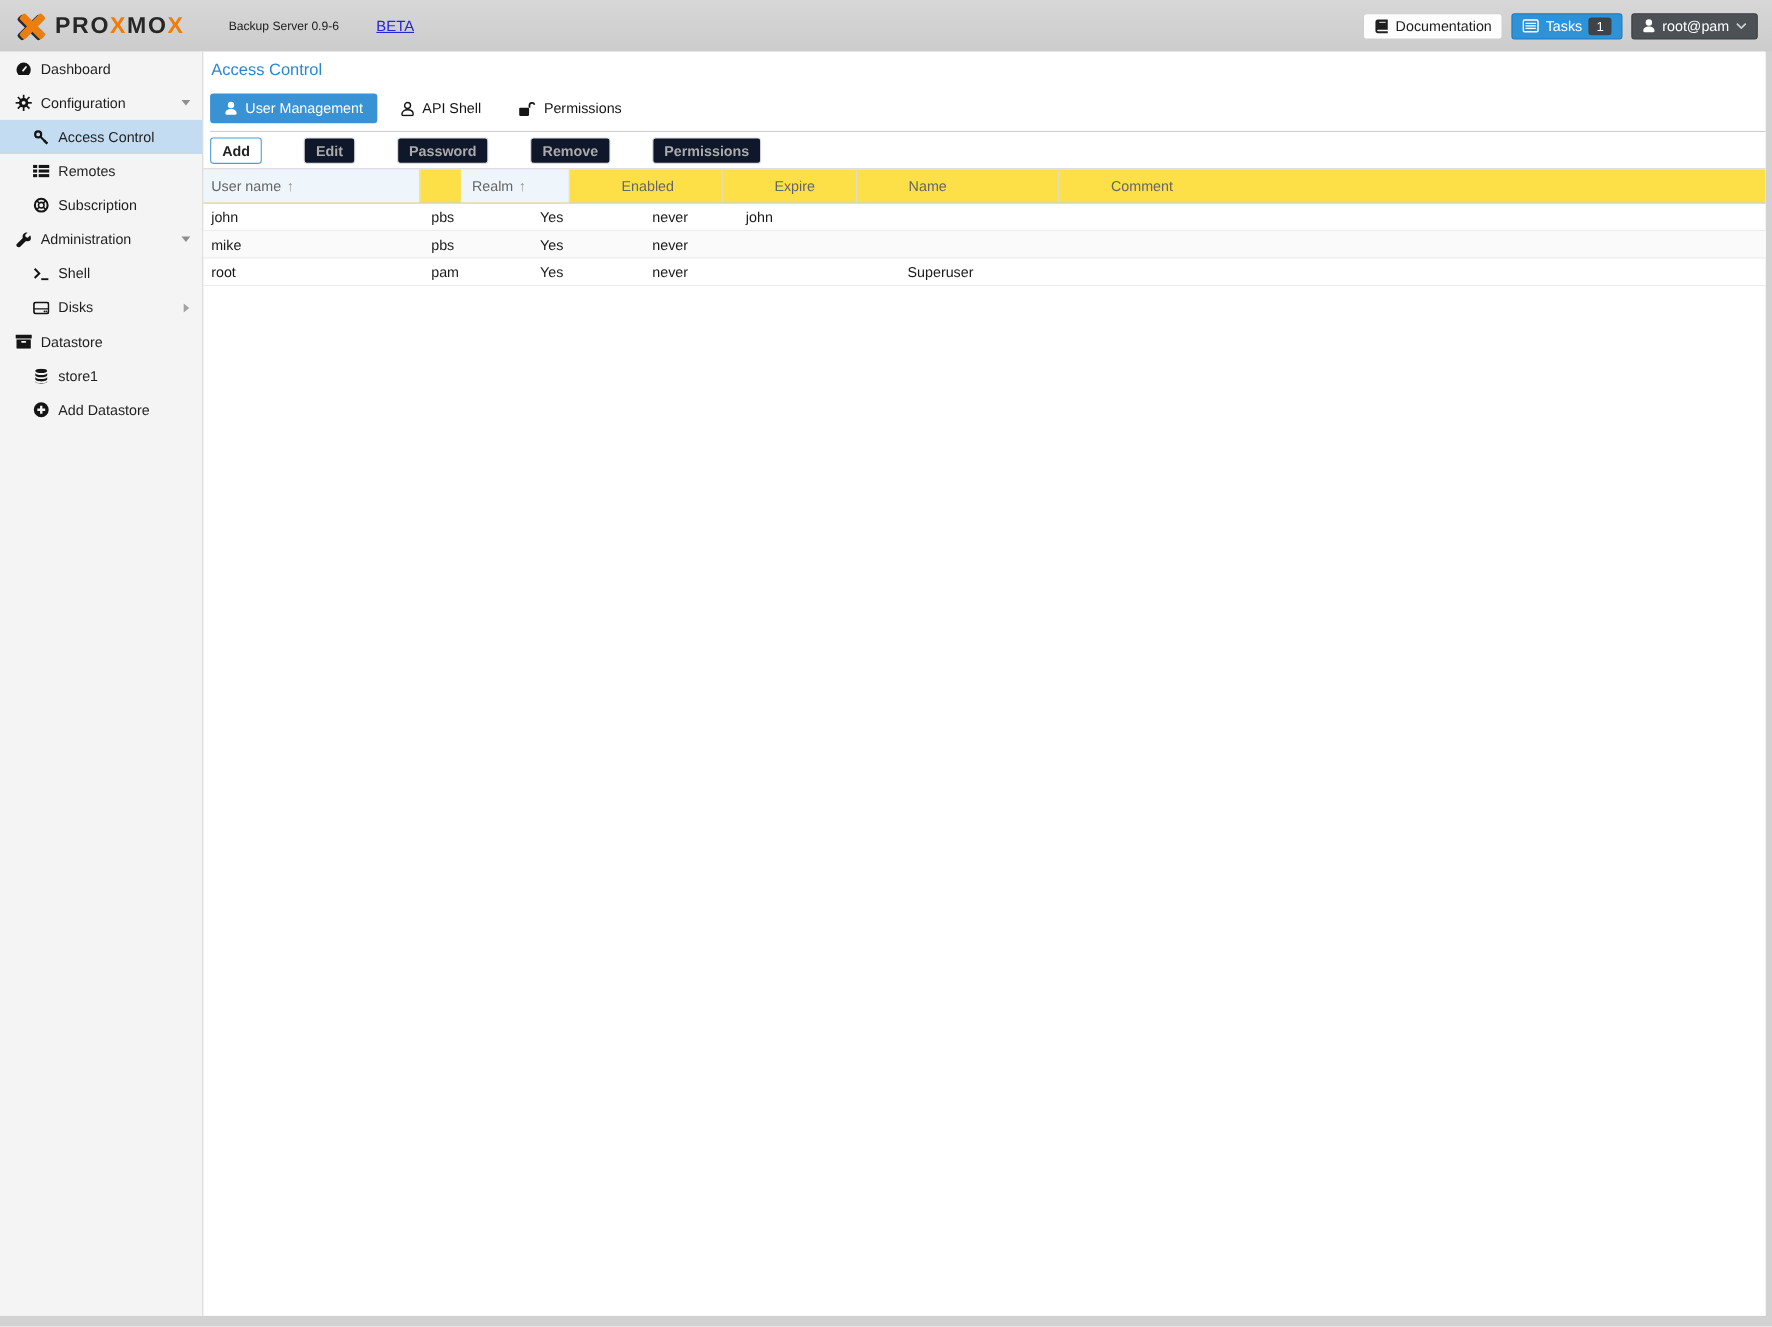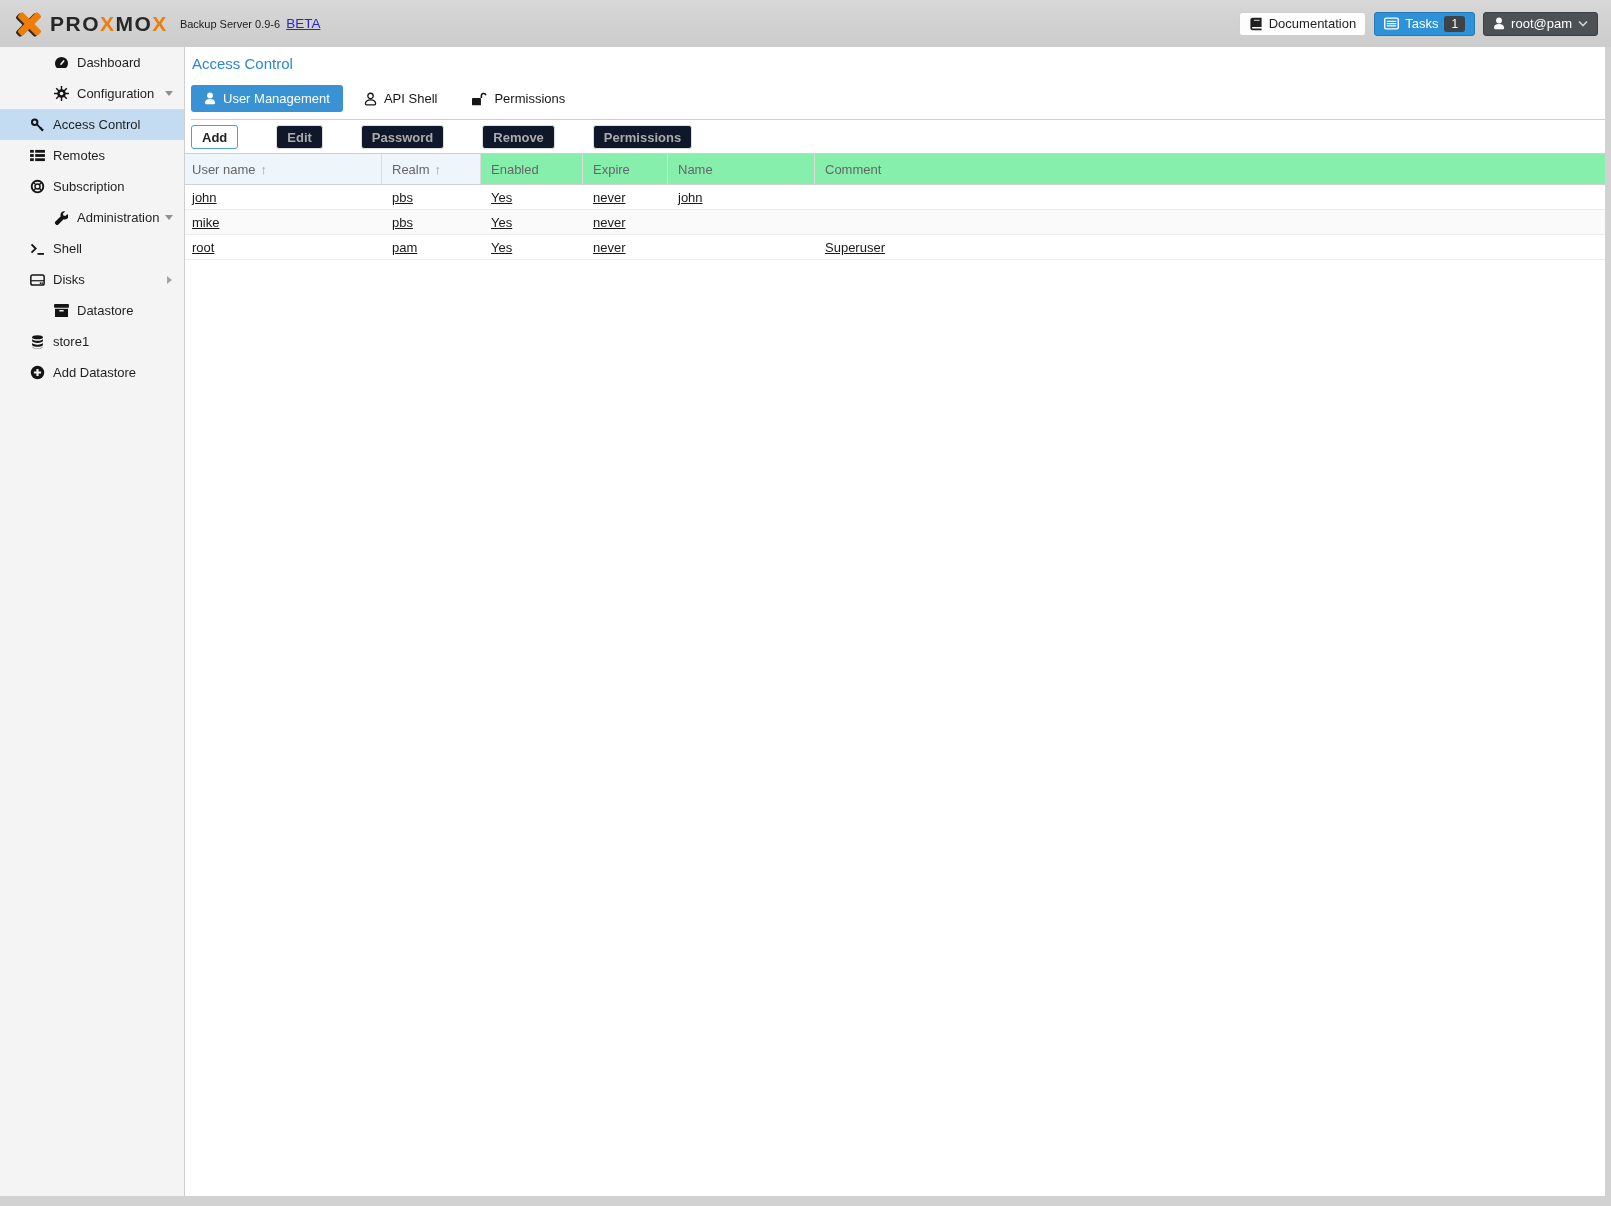--- a/index.html
+++ b/index.html
@@ -10,21 +10,21 @@
     font-size:13px;
     color:#1f1f1f;
     position:relative;
     overflow:hidden;
   }
 
   
   .topbar{
     position:absolute; top:0; left:0; width:1611px; height:47px;
     background:linear-gradient(#d7d7d7,#cccccc);
-    display:flex; align-items:center;
+    display:flex; align-items:center;gap:28px;
   }
   .logo{ display:flex; align-items:center; margin-left:13px; }
   .logo-x{ position:relative; width:32px; height:30px; margin-right:5px; }
   .logo-x .bar{ position:absolute; left:13px; top:1px; width:7px; height:28px; border-radius:2px; }
   .logo-x .back1{ background:#2b2b2b; transform:translate(-2px,1px) rotate(45deg); }
   .logo-x .back2{ background:#2b2b2b; transform:translate(-2px,1px) rotate(-45deg); }
   .logo-x .front1{ background:#ef7d0a; transform:rotate(45deg); }
   .logo-x .front2{ background:#ef7d0a; transform:rotate(-45deg); }
   .wordmark{ font-size:21px; font-weight:bold; letter-spacing:1.5px; color:#272727; }
   .wordmark .orange{ color:#ef7d0a; }
@@ -36,21 +36,21 @@
   .hbtn-tasks{ background:#2e92d8; border:1px solid #2579b5; color:#fff; }
   .tasks-badge{ background:#3e4347; border-radius:3px; padding:1px 7px; font-size:12px; color:#fff; }
   .hbtn-user{ background:#4c5156; border:1px solid #3c4045; color:#fff; }
 
   
   .app{ position:absolute; top:47px; left:0; width:1605px; height:1149px; display:flex; background:#fff; }
 
   
   .sidebar{ width:185px; flex:0 0 185px; background:#f4f4f4; border-right:1px solid #cfcfcf; }
   .side-item{ height:31px; display:flex; align-items:center; position:relative; color:#1f1f1f; cursor:pointer; }
-  .side-item.lvl1{ padding-left:12px;margin-left:40px; }
+  .side-item.lvl1{ padding-left:12px; }
   .side-item.lvl2{ padding-left:28px; }
   .side-item.selected{ background:#c4dcf1; }
   .side-icon{ width:18px; display:flex; justify-content:center; align-items:center; margin-right:7px; color:#141414; }
   .caret-down{ position:absolute; right:11px; width:0; height:0;
     border-left:4.5px solid transparent; border-right:4.5px solid transparent; border-top:5px solid #8f8f8f; }
   .caret-right{ position:absolute; right:12px; width:0; height:0;
     border-top:4.5px solid transparent; border-bottom:4.5px solid transparent; border-left:5px solid #a3a3a3; }
 
   
   .main{ flex:1; background:#fff; display:flex; flex-direction:column; }
@@ -61,29 +61,29 @@
   .tab.active{ background:#3892d4; color:#fff; }
 
   .toolbar{ display:flex; gap:8px; padding:5px 0 4px 6px;font-weight:bold; }
   .btn{ height:24px; padding:0 10px; border:1px solid #d4d4d4; border-radius:3px; background:#fff;
         font-size:13px; color:#222; display:flex; align-items:center; cursor:pointer; }
   .btn.focused{ border-color:#4d9ed9; }
   .btn.disabled{ color:#ababab; border-color:#dedede; background:#0f172a; cursor:default;margin-left:30px; }
 
   
   .grid{ border-top:1px solid #d0d0d0; }
-  .grid-header{ display:flex; height:31px; border-bottom:1px solid #d0d0d0; background:#86efac; }
+  .grid-header{ display:flex; height:31px; border-bottom:1px solid #d0d0d0; background:#fde047;gap:37px; }
   .gh-cell{ display:flex; align-items:center; padding:0 10px; color:#666; border-right:1px solid #dcdcdc; cursor:pointer; }
   .gh-cell.sorted{ background:#eef5fb; }
   .sort-arrow{ margin-left:5px; color:#999; font-size:13px; }
   .c0{ width:197px; } .c1{ width:99px; } .c2{ width:102px; } .c3{ width:85px; } .c4{ width:147px; } .c5{ flex:1; border-right:none; }
   .gh-cell.c0{ padding-left:7px; }
   .grid-row{ display:flex; height:25px; align-items:center; border-bottom:1px solid #ececec; cursor:pointer; }
   .grid-row.striped{ background:#fafafa; }
-  .gr-cell{ padding:0 10px; overflow:hidden; white-space:nowrap; color:#1a1a1a;text-decoration:underline; }
+  .gr-cell{ padding:0 10px; overflow:hidden; white-space:nowrap; color:#1a1a1a; }
   .gr-cell.c0{ padding-left:7px; }
 
   svg{ display:block; }
 </style>
 </head>
 <body>
 
 <div class="topbar">
   <div class="logo">
     <div class="logo-x">

